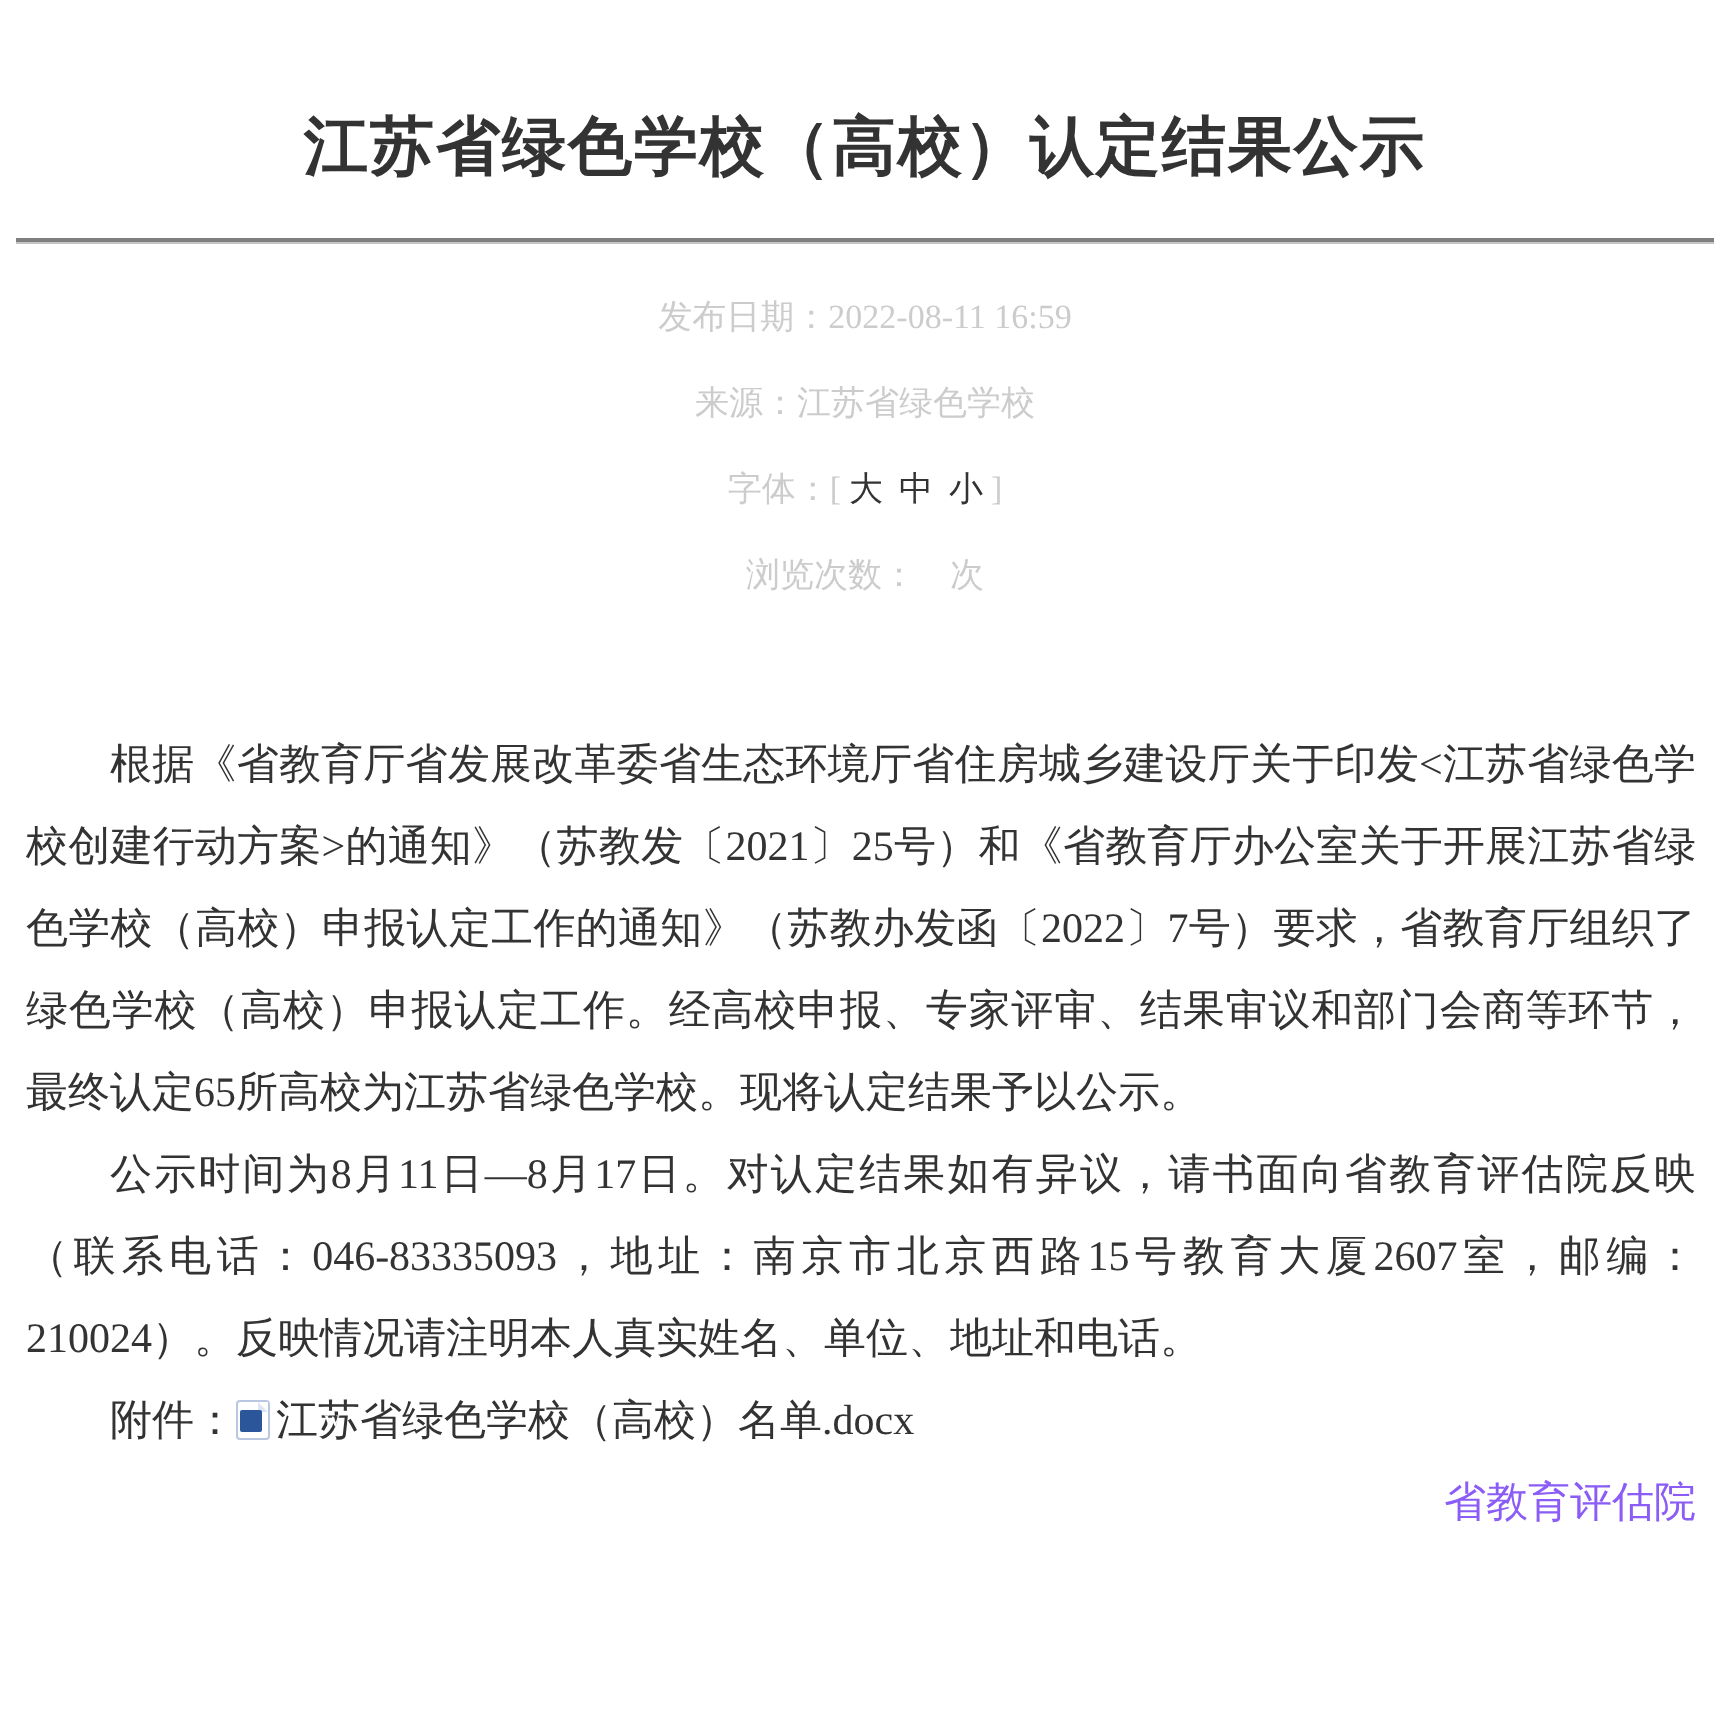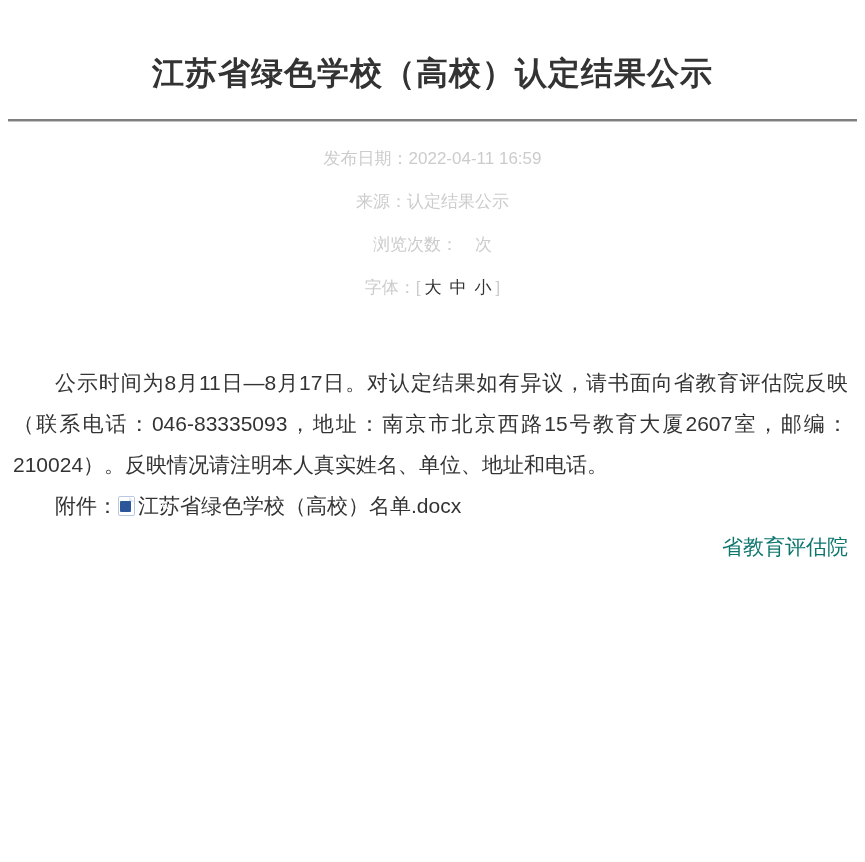--- a/index.html
+++ b/index.html
@@ -2,21 +2,21 @@
 <html><head>
 <meta charset="utf-8">
 <style>
   * { margin:0; padding:0; box-sizing:border-box; }
   html,body { background:#fff; }
   .page {
     position:relative;
     width:865px;
     height:862px;
     background:#ffffff;
-    font-family:Liberation Sans, sans-serif;
+    font-family:Liberation Serif, serif;
     overflow:hidden;
   }
   .title {
     padding-top:52px;
     height:92px;
     text-align:center;
     font-size:32px;
     font-weight:bold;
     color:#333333;
     letter-spacing:1px;
@@ -93,40 +93,41 @@
     text-align:center;
     border-radius:1px;
   }
   .signature-block {
     text-align:right;
   }
   .signature-line {
     height:41px;
     line-height:41px;
     font-size:21px;
-    color:#0f766e;
+    color:#8b5cf6;
   }
 </style>
 </head>
 <body>
 
 <div class="page">
 
   <h1 class="title">江苏省绿色学校（高校）认定结果公示</h1>
 
   <div class="divider"></div>
 
   <div class="meta">
-    <div class="meta-line">发布日期：2022-04-11 16:59</div>
-    <div class="meta-line">来源：认定结果公示</div>
+    <div class="meta-line">发布日期：2022-08-11 16:59</div>
+    <div class="meta-line">来源：江苏省绿色学校</div>
+    <div class="meta-line"><span>字体：[</span><a class="font-size-link">大</a><a class="font-size-link">中</a><a class="font-size-link">小</a><span>]</span></div>
     <div class="meta-line">浏览次数：　次</div>
-    <div class="meta-line"><span>字体：[</span><a class="font-size-link">大</a><a class="font-size-link">中</a><a class="font-size-link">小</a><span>]</span></div>
   </div>
 
   <div class="content">
+    <p>根据《省教育厅省发展改革委省生态环境厅省住房城乡建设厅关于印发&lt;江苏省绿色学校创建行动方案&gt;的通知》（苏教发〔2021〕25号）和《省教育厅办公室关于开展江苏省绿色学校（高校）申报认定工作的通知》（苏教办发函〔2022〕7号）要求，省教育厅组织了绿色学校（高校）申报认定工作。经高校申报、专家评审、结果审议和部门会商等环节，最终认定65所高校为江苏省绿色学校。现将认定结果予以公示。</p>
     <p>公示时间为8月11日—8月17日。对认定结果如有异议，请书面向省教育评估院反映（联系电话：046-83335093，地址：南京市北京西路15号教育大厦2607室，邮编：210024）。反映情况请注明本人真实姓名、单位、地址和电话。</p>
     <div class="attachment-line"><span>附件：</span><a class="attachment-link"><span class="doc-icon"><span class="fold"></span><span class="w-badge">W</span></span><span>江苏省绿色学校（高校）名单.docx</span></a></div>
     <div class="signature-block">
       <div class="signature-line">省教育评估院</div>
     </div>
   </div>
 
 </div>
 
 </body></html>

